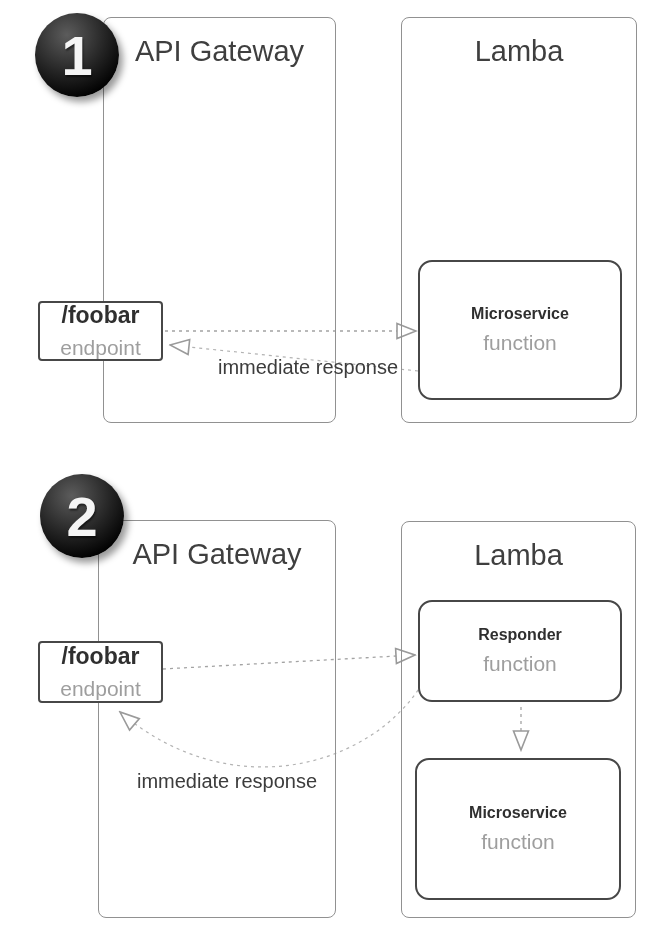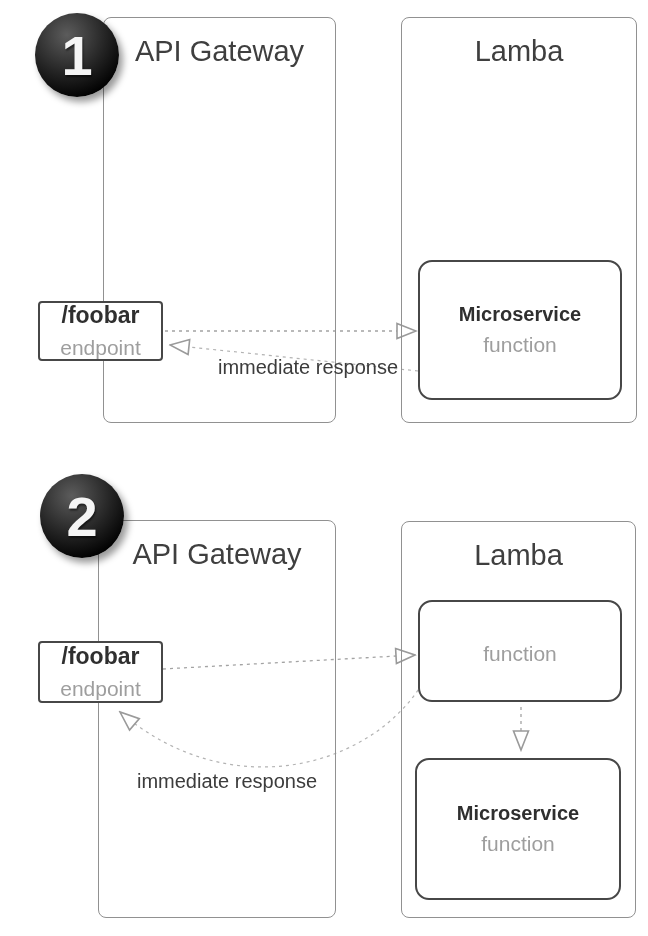--- a/index.html
+++ b/index.html
@@ -30,21 +30,21 @@
   }
   .apigw .ctitle{width:170px;margin:0 auto;}
 
   .node{
     position:absolute;border:2.5px solid var(--node-border);
     border-radius:4px;background:#fff;box-sizing:border-box;
     display:flex;flex-direction:column;align-items:center;justify-content:center;
   }
   .fnode{border-width:2px;border-radius:14px;}
   .nname{color:var(--name-text);font-weight:bold;font-size:23px;line-height:1.15;}
-  .fnode .nname{font-size:20px;}
+  .fnode .nname{font-size:16px;}
   .nsub{color:var(--sub-text);font-size:21px;line-height:1.15;margin-top:7px;}
 
   .alabel{
     position:absolute;transform:translate(-50%,-50%);
     font-size:20px;color:var(--label-text);white-space:nowrap;
   }
 
   .badge{
     position:absolute;width:84px;height:84px;border-radius:50%;
     background:radial-gradient(circle at 38% 26%, #5c5c5c 0%, #242424 48%, #000 80%);
@@ -120,20 +120,21 @@
 
   <section>
     <div class="container apigw apigw-2">
       <div class="ctitle">API Gateway</div>
     </div>
     <div class="container lamba-2">
       <div class="ctitle">Lamba</div>
     </div>
 
     <div class="node fnode responder-2">
+      <div class="nname">Responder</div>
       <div class="nsub">function</div>
     </div>
 
     <div class="node fnode micro-2">
       <div class="nname">Microservice</div>
       <div class="nsub">function</div>
     </div>
 
     <div class="node endpoint-2">
       <div class="nname">/foobar</div>

